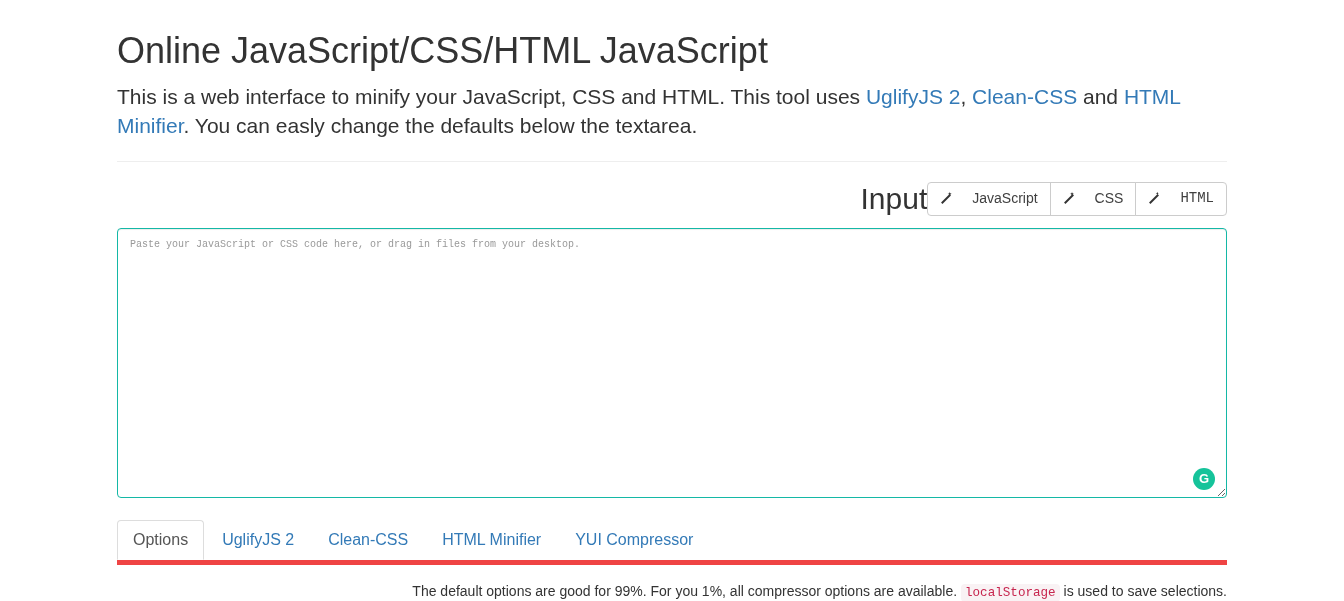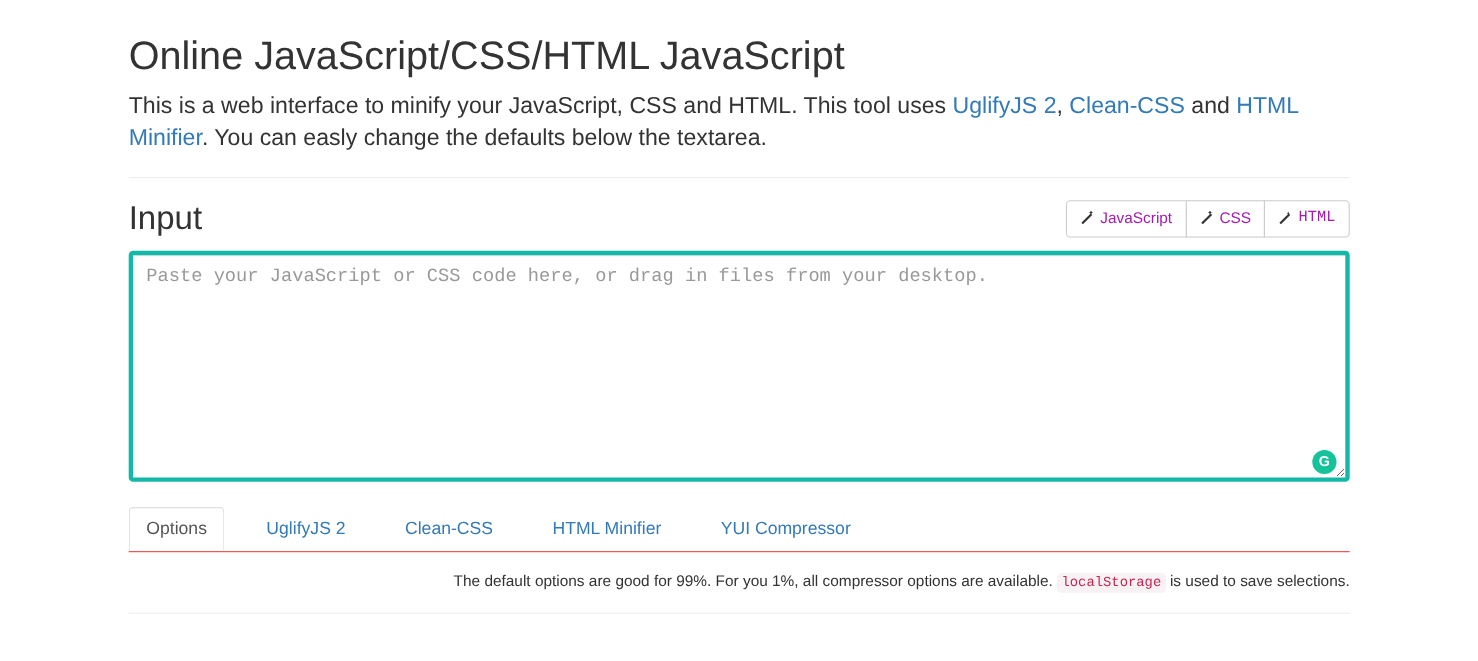--- a/index.html
+++ b/index.html
@@ -7,44 +7,44 @@
     margin: 0;
     font-family: -apple-system, BlinkMacSystemFont, "Segoe UI", Helvetica, Arial, sans-serif;
     color: #333;
     background: #fff;
   }
   .container { max-width: 1140px; margin: 0 auto; padding: 0 15px; }
   h1 { font-size: 36px; font-weight: 500; margin: 30px 0 10px; color: #333; }
   p.lead { font-size: 21px; font-weight: 300; margin: 0 0 20px; color: #333; line-height: 1.4; }
   a { color: #337ab7; text-decoration: none; }
   hr { border: 0; border-top: 1px solid #eee; margin: 20px 0; }
-  .input-row { display: flex; align-items: center; justify-content: space-between; margin-bottom: 12px; }
+  .input-row { display: flex; align-items: center; justify-content: flex-end; margin-bottom: 12px; }
   h2 { font-size: 30px; font-weight: 500; margin: 0; color: #333; }
   .btn-group { display: inline-flex; }
   .btn {
-    padding: 6px 12px; font-size: 14px; line-height: 1.42857; color: #a21caf;
+    padding: 6px 12px; font-size: 14px; line-height: 1.42857; color: #404040;
     background: #fff; border: 1px solid #ccc; cursor: pointer;
-    display: inline-flex; align-items: center; gap: 6px;
+    display: inline-flex; align-items: center; gap: 20px;
   }
   .btn-group .btn { border-radius: 0; margin-left: -1px; }
   .btn-group .btn:first-child { border-top-left-radius: 4px; border-bottom-left-radius: 4px; margin-left: 0; }
   .btn-group .btn:last-child  { border-top-right-radius: 4px; border-bottom-right-radius: 4px; font-family: Liberation Mono, monospace; }
   .wand { display: inline-block; width: 12px; height: 12px; position: relative; }
   .wand::before { content: ""; position: absolute; width: 12px; height: 2px; background: #333; top: 5px; left: 0; transform: rotate(-45deg); }
   .wand::after { content: "✦"; font-size: 6px; position: absolute; top: -3px; left: 7px; color: #333; }
   textarea.code {
-    width: 100%; height: 210px; padding: 10px 12px; font-family: Menlo, Monaco, Consolas, "Courier New", monospace;
-    font-size: 17px; color: #555; border: 4px solid #14b8a6; border-radius: 4px; resize: vertical;
+    width: 100%; height: 270px; padding: 10px 12px; font-family: Menlo, Monaco, Consolas, "Courier New", monospace;
+    font-size: 10px; color: #555; border: 1px solid #14b8a6; border-radius: 4px; resize: vertical;
     box-shadow: inset 0 1px 1px rgba(0,0,0,.075);
   }
   textarea.code::placeholder { color: #999; }
   .textarea-wrap { position: relative; }
   .grammarly-badge { position: absolute; right: 12px; bottom: 12px; width: 22px; height: 22px; border-radius: 50%;
     background: #15C39A; display: flex; align-items: center; justify-content: center; color: #fff; font-weight: bold; font-size: 13px; }
-  ul.nav-tabs { list-style: none; padding: 0; margin: 18px 0 0 0; border-bottom: 1px solid #ef4444; display: flex; gap: 20px; }
+  ul.nav-tabs { list-style: none; padding: 0; margin: 18px 0 0 0; border-bottom: 5px solid #ef4444; display: flex; }
   ul.nav-tabs > li > a { display: block; padding: 10px 15px; margin-right: 2px; border: 1px solid transparent; border-radius: 4px 4px 0 0;
     color: #337ab7; cursor: pointer; }
   ul.nav-tabs > li.active > a { color: #555; background: #fff; border-color: #ddd #ddd transparent; cursor: default; }
   p.note { font-size: 14px; margin: 18px 0; color: #333; text-align: right; }
   code { padding: 2px 4px; font-size: 90%; color: #c7254e; background: #f9f2f4; border-radius: 4px;
     font-family: Menlo, Monaco, Consolas, "Courier New", monospace; }
 </style>
 </head>
 <body>
 

